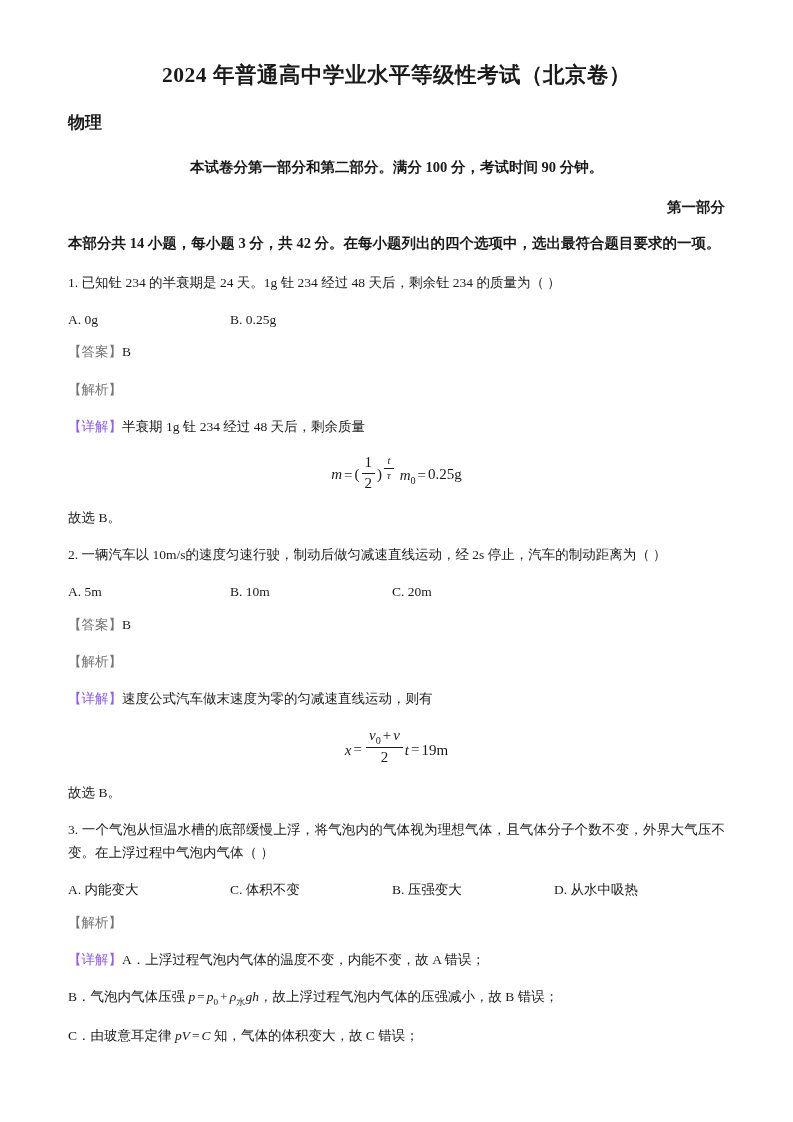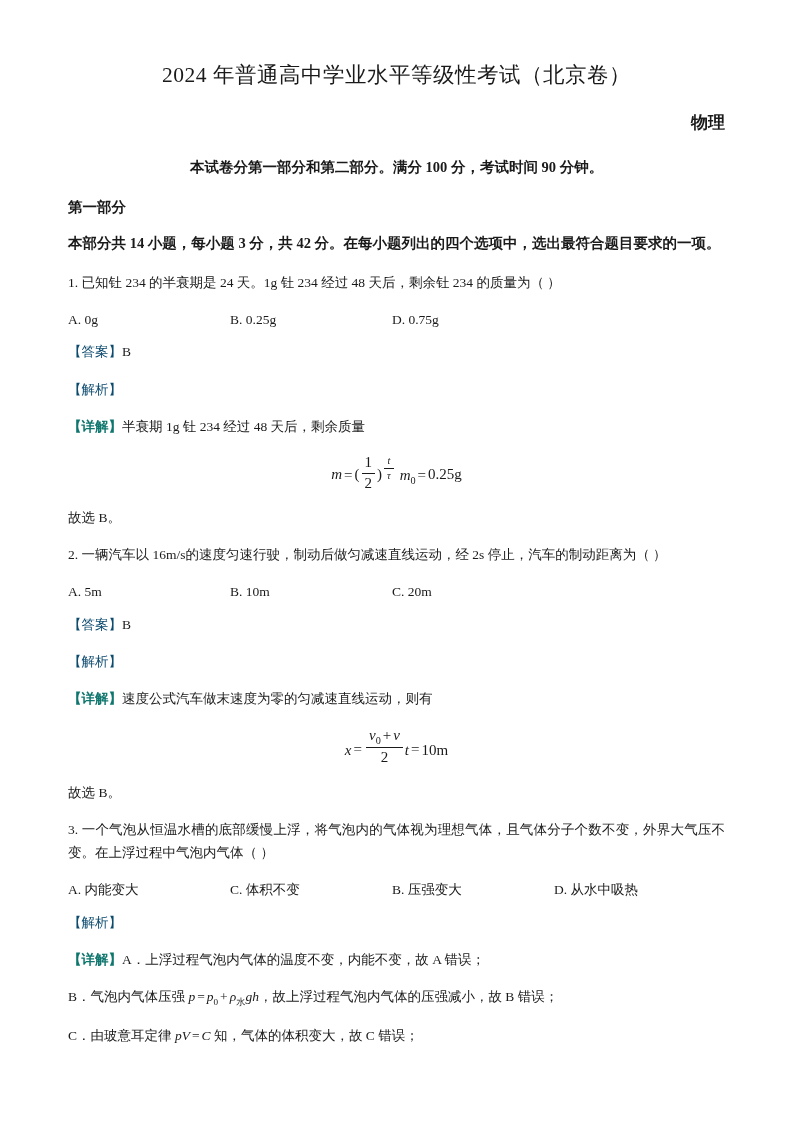--- a/index.html
+++ b/index.html
@@ -23,42 +23,42 @@
     position: relative;
   }
   .content {
     margin: 0 68px 0 68px;
   }
 
   
   .doc-title {
     text-align: center;
     font-size: 21.5px;
-    font-weight: normal;
+    font-weight: bold;
     letter-spacing: 0.5px;
     margin-top: 62px;
     margin-bottom: 0;
     line-height: 1.3;
   }
   .doc-subject {
+    text-align: left;
+    font-size: 17px;
+    font-weight: bold;
+    margin-top: 22px;
+    line-height: 1.3;
+  }
+  .doc-meta {
+    text-align: center;
+    font-size: 14.5px;
+    font-weight: bold;
+    margin-top: 24px;
+    line-height: 1.3;
+  }
+  .section-heading {
     text-align: right;
-    font-size: 17px;
-    font-weight: bold;
-    margin-top: 22px;
-    line-height: 1.3;
-  }
-  .doc-meta {
-    text-align: center;
-    font-size: 14.5px;
-    font-weight: bold;
-    margin-top: 24px;
-    line-height: 1.3;
-  }
-  .section-heading {
-    text-align: left;
     font-size: 14.5px;
     font-weight: bold;
     margin-top: 21px;
     line-height: 1.3;
   }
   .section-instruction {
     font-size: 14.5px;
     font-weight: bold;
     margin-top: 12px;
     line-height: 1.72;
@@ -88,25 +88,25 @@
   .q-options .opt:last-child {
     flex: 1 1 auto;
   }
 
   .tag-line {
     font-size: 13.5px;
     line-height: 1.75;
     margin-top: 9px;
   }
   .tag-blue {
-    color: #0c4a6e;
+    color: #737373;
   }
   .tag-bold {
-    font-weight: bold;
-    color: #0f766e;
+    font-weight: normal;
+    color: #8b5cf6;
   }
   .detail-line {
     font-size: 13.5px;
     line-height: 1.75;
     margin-top: 9px;
     text-align: justify;
     text-justify: inter-ideograph;
   }
   .conclusion {
     font-size: 13.5px;
@@ -171,58 +171,57 @@
     <p class="section-instruction">本部分共 14 小题，每小题 3 分，共 42 分。在每小题列出的四个选项中，选出最符合题目要求的一项。</p>
 
     <div class="question">
       <p class="q-stem">
         <span>1.</span>
         <span>已知钍 234 的半衰期是 24 天。1g 钍 234 经过 48 天后，剩余钍 234 的质量为（    ）</span>
       </p>
       <div class="q-options">
         <span class="opt">A. 0g</span>
         <span class="opt">B. 0.25g</span>
-        <span class="opt">D. 0.75g</span>
       </div>
       <p class="tag-line">
         <span class="tag-blue">【答案】</span><span>B</span>
       </p>
       <p class="tag-line">
         <span class="tag-blue">【解析】</span>
       </p>
       <p class="detail-line">
         <span class="tag-bold">【详解】</span><span>半衰期 1g 钍 234 经过 48 天后，剩余质量</span>
       </p>
       <div class="formula-block">
         <span class="mi">m</span><span class="mo">=</span><span class="paren">(</span><span class="frac"><span class="num mn">1</span><span class="den mn">2</span></span><span class="paren">)</span><span class="sup"><span class="frac"><span class="num mi">t</span><span class="den mi">τ</span></span></span><span class="mi" style="margin-left:4px">m</span><span class="sub mn">0</span><span class="mo">=</span><span class="mtext">0.25g</span>
       </div>
       <p class="conclusion">故选 B。</p>
     </div>
 
     <div class="question">
       <p class="q-stem">
         <span>2.</span>
-        <span>一辆汽车以 16m/s的速度匀速行驶，制动后做匀减速直线运动，经 2s 停止，汽车的制动距离为（    ）</span>
+        <span>一辆汽车以 10m/s的速度匀速行驶，制动后做匀减速直线运动，经 2s 停止，汽车的制动距离为（    ）</span>
       </p>
       <div class="q-options">
         <span class="opt">A. 5m</span>
         <span class="opt">B. 10m</span>
         <span class="opt">C. 20m</span>
       </div>
       <p class="tag-line">
         <span class="tag-blue">【答案】</span><span>B</span>
       </p>
       <p class="tag-line">
         <span class="tag-blue">【解析】</span>
       </p>
       <p class="detail-line">
         <span class="tag-bold">【详解】</span><span>速度公式汽车做末速度为零的匀减速直线运动，则有</span>
       </p>
       <div class="formula-block">
-        <span class="mi">x</span><span class="mo">=</span><span class="frac"><span class="num"><span class="mi">v</span><span class="sub mn">0</span><span class="mo">+</span><span class="mi">v</span></span><span class="den mn">2</span></span><span class="mi">t</span><span class="mo">=</span><span class="mtext">10m</span>
+        <span class="mi">x</span><span class="mo">=</span><span class="frac"><span class="num"><span class="mi">v</span><span class="sub mn">0</span><span class="mo">+</span><span class="mi">v</span></span><span class="den mn">2</span></span><span class="mi">t</span><span class="mo">=</span><span class="mtext">19m</span>
       </div>
       <p class="conclusion">故选 B。</p>
     </div>
 
     <div class="question">
       <p class="q-stem">
         <span>3.</span>
         <span>一个气泡从恒温水槽的底部缓慢上浮，将气泡内的气体视为理想气体，且气体分子个数不变，外界大气压不变。在上浮过程中气泡内气体（    ）</span>
       </p>
       <div class="q-options">

